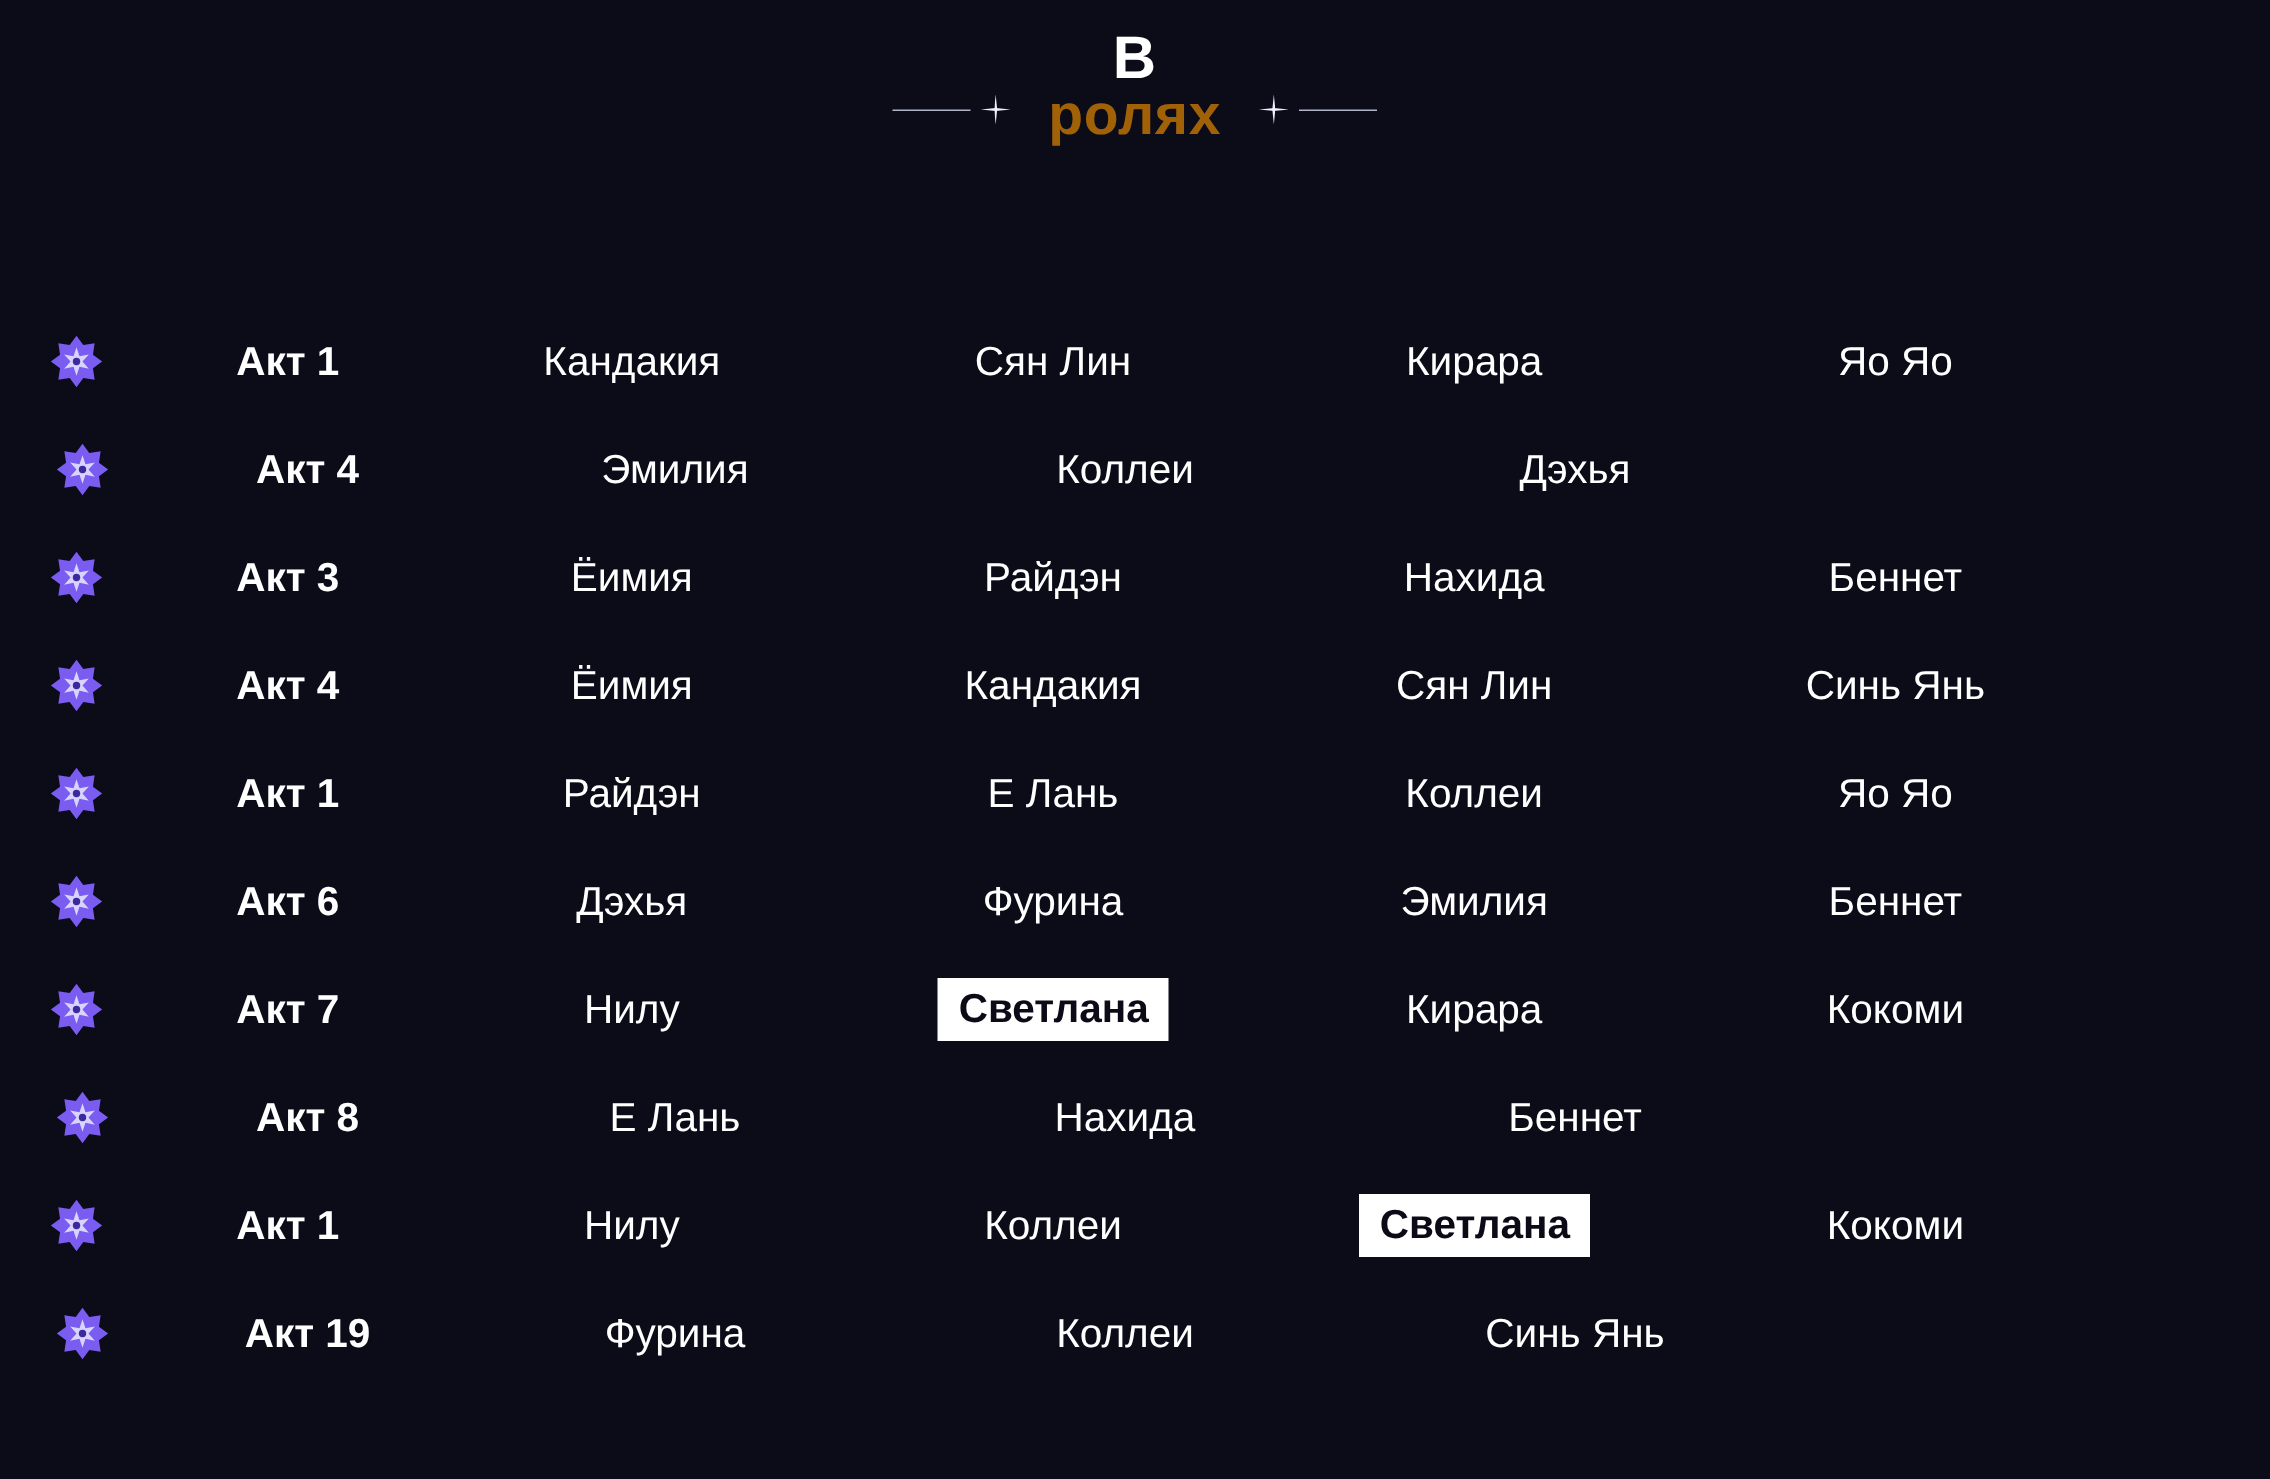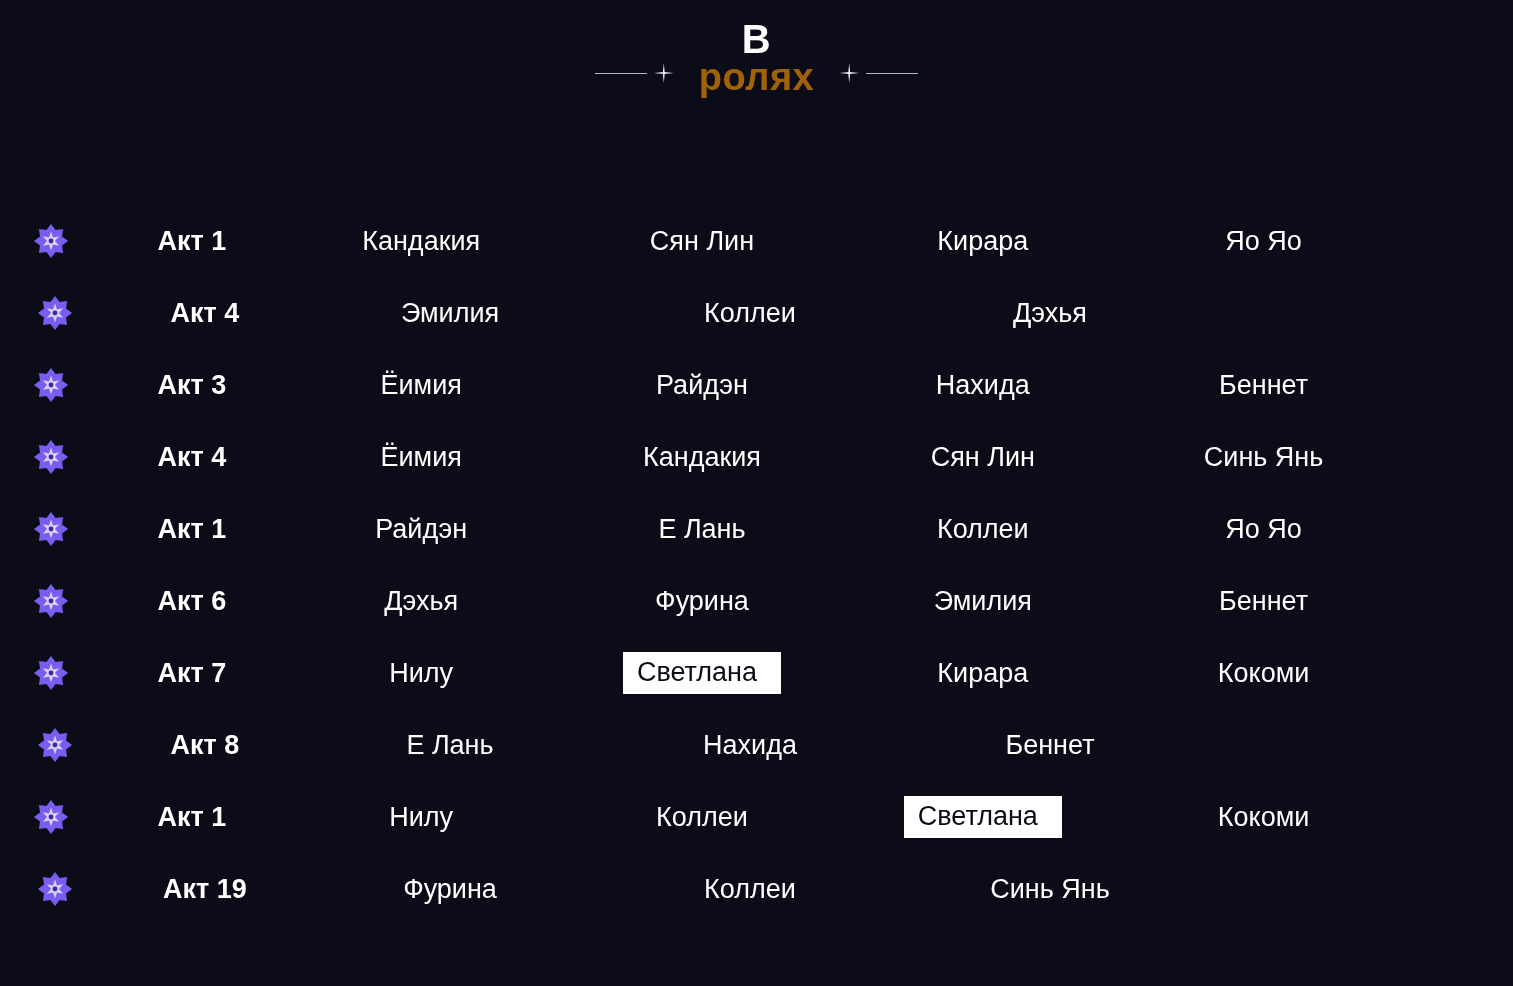--- a/index.html
+++ b/index.html
@@ -128,22 +128,22 @@
   .char-text {
     display: inline-block;
     padding: 2px 6px;
     font-size: 27px;
     font-weight: 400;
     white-space: nowrap;
   }
   .char-text.hl {
     background: #ffffff;
     color: #0b0a16;
-    padding: 5px 24px 6px 14px;
-    font-weight: 400;
+    padding: 5px 13px 6px 14px;
+    font-weight: 700;
   }
 
   
   .star-icon {
     width: 38px;
     height: 38px;
     position: relative;
     display: block;
   }
 </style>

